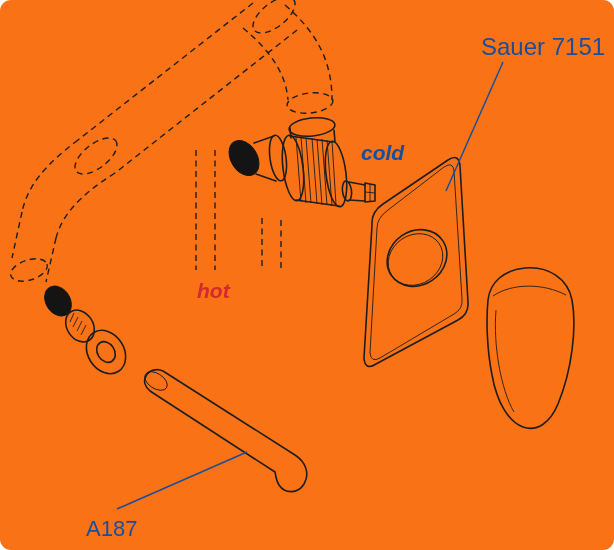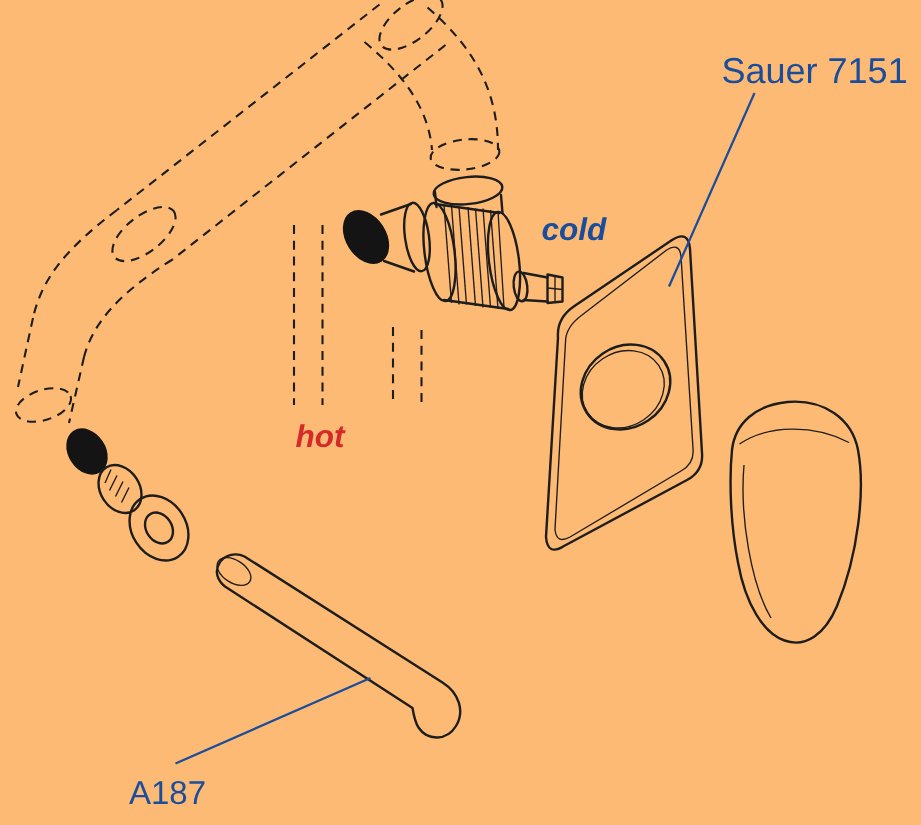--- a/index.html
+++ b/index.html
@@ -1,16 +1,16 @@
 <!DOCTYPE html>
 <html><head>
 <meta charset="utf-8">
 <style>
   html,body{margin:0;padding:0;background:#ffffff;}
-  .stage{position:relative;width:614px;height:550px;background:#fdba74;overflow:hidden;}
+  .stage{position:relative;width:614px;height:550px;background:#f97316;overflow:hidden;border-radius:11px;}
   svg{display:block;}
   .ln{stroke:#1d1d1d;fill:none;stroke-width:1.6;stroke-linecap:round;stroke-linejoin:round;}
   .dash{stroke:#1d1d1d;fill:none;stroke-width:1.4;stroke-dasharray:6 4.5;stroke-linecap:butt;}
   .thin{stroke:#1d1d1d;fill:none;stroke-width:0.9;}
   .solidfill{fill:#141414;stroke:#141414;stroke-width:1;}
   .leader{fill:none;stroke-width:1.5;}
   text{font-family:"Liberation Sans","DejaVu Sans",sans-serif;}
   .lbl-plain{font-size:24px;font-style:normal;font-weight:400;}
   .lbl-em{font-size:21px;font-style:italic;font-weight:bold;}
   .lbl-part{font-size:22px;font-style:normal;font-weight:400;}

